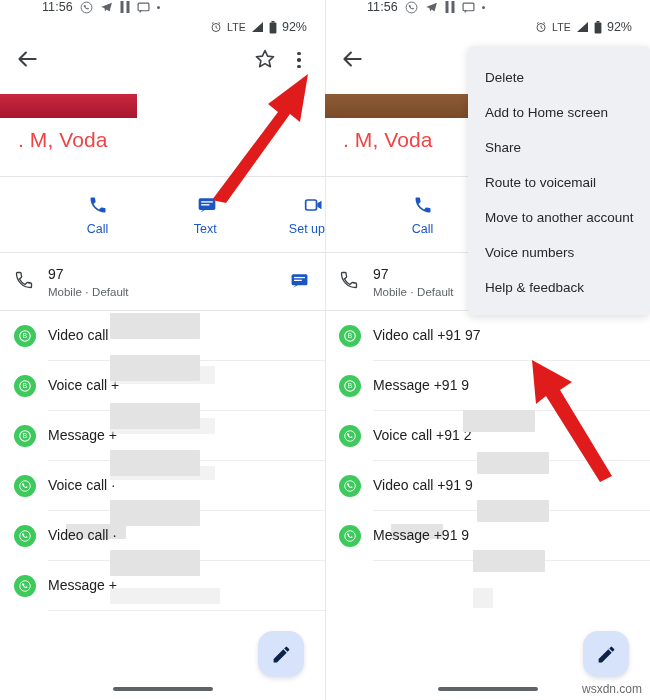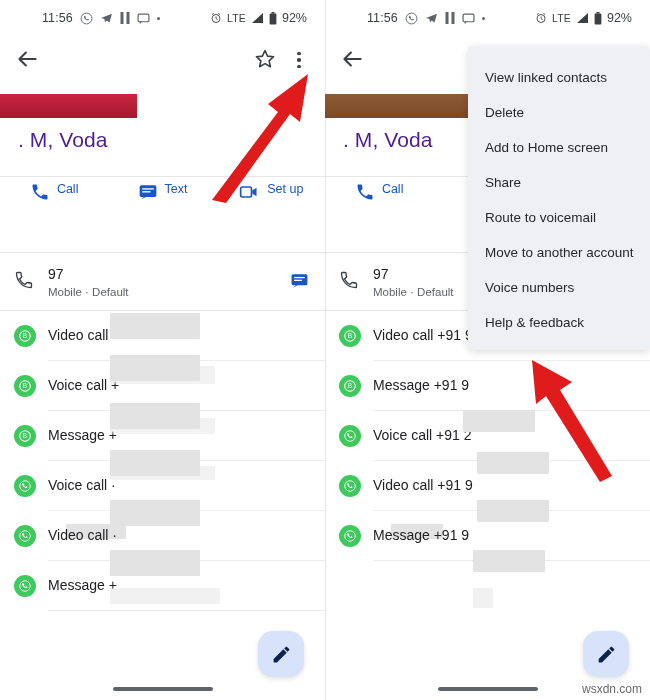--- a/index.html
+++ b/index.html
@@ -16,26 +16,26 @@
   .panel{position:absolute;top:0;height:700px;width:325px;background:#ffffff;overflow:hidden;}
   .panel.left{left:0;}
   .panel.right{left:325px;}
   .panel.right::before{
     content:"";position:absolute;left:0;top:0;bottom:0;width:1px;background:#e8e8e8;
   }
 
   
   .statusbar{
     position:absolute;top:0;left:0;right:0;height:36px;
-    display:flex;align-items:center;
+    display:flex;align-items:flex-start;
     color:#5f6368;
   }
   .sb-left{display:flex;align-items:center;gap:7px;margin-left:42px;}
   .sb-time{font-size:12.5px;color:#3c4043;letter-spacing:.1px;}
-  .sb-right{display:flex;align-items:center;gap:5px;position:absolute;right:18px;}
+  .sb-right{display:flex;align-items:center;gap:5px;position:absolute;right:18px;margin-top:20px;}
   .sb-pct{font-size:12.5px;color:#3c4043;}
   .sb-ico{display:inline-flex;align-items:center;justify-content:center;}
   .sb-dot{width:3px;height:3px;border-radius:50%;background:#5f6368;display:inline-block;}
   .lte-txt{font-size:10.5px;letter-spacing:.2px;color:#3c4043;}
 
   
   .appbar{position:absolute;top:40px;left:0;right:0;height:48px;}
   .appbar .back{position:absolute;left:14px;top:6px;width:28px;height:28px;}
   .appbar .star{position:absolute;right:46px;top:7px;width:26px;height:26px;}
   .appbar .kebab{position:absolute;right:14px;top:7px;width:24px;height:26px;
@@ -47,25 +47,25 @@
   .banner .strip{position:absolute;inset:0;}
   .b1{left:0;width:26%;background:linear-gradient(180deg,#8d5b36,#7a4a28);}
   .b2{left:26%;width:12%;background:linear-gradient(180deg,#e8a98a,#d1825e);}
   .b3{left:38%;width:20%;background:linear-gradient(180deg,#e9809a,#d4536e);}
   .b4{left:58%;width:42%;background:linear-gradient(180deg,#c9263f,#a8172f);}
   .banner.rt .b1{left:0;width:50%;}
   .banner.rt .b2{left:50%;width:24%;}
   .banner.rt .b3{left:74%;width:26%;background:linear-gradient(180deg,#f0c9b5,#e2ad93);}
 
   
-  .cname{position:absolute;top:128px;left:18px;font-size:21px;color:#4c1d95;letter-spacing:.1px;}
+  .cname{position:absolute;top:128px;left:18px;font-size:21px;color:#ef4444;letter-spacing:.1px;}
 
   
   .actions{position:absolute;top:182px;left:0;right:0;height:66px;display:flex;}
-  .act{flex:1;display:flex;flex-direction:row;align-items:flex-start;justify-content:center;gap:7px;color:#1a56c4;}
+  .act{flex:1;display:flex;flex-direction:column;align-items:flex-end;justify-content:center;gap:7px;color:#1a56c4;}
   .act .lbl{font-size:12.5px;color:#1a56c4;}
   .divider{position:absolute;left:0;right:0;height:1px;background:#e6e6e6;}
 
   
   .phonerow{position:absolute;top:258px;left:0;right:0;height:50px;text-align:right;}
   .pr-ico{position:absolute;left:14px;top:12px;}
   .pr-num{position:absolute;left:48px;top:8px;font-size:14px;color:#202124;}
   .pr-sub{position:absolute;left:48px;top:28px;font-size:11.5px;color:#5f6368;}
   .pr-msg{position:absolute;right:16px;top:13px;}
 
@@ -475,21 +475,20 @@
 
     <div class="fab" style="left:258px;top:631px;">
       <svg width="21" height="21" viewBox="0 0 24 24">
           <path d="M3 17.2V21h3.8L17.9 9.9l-3.8-3.8zM20.7 7.1a1 1 0 000-1.4l-2.4-2.4a1 1 0 00-1.4 0l-1.8 1.8 3.8 3.8z" fill="#0d2149"></path>
         </svg>
     </div>
     <div class="navbar" style="left:113px;top:687px;"></div>
   </div>
 
   <div class="menu">
-    <div class="mi">View linked contacts</div>
     <div class="mi">Delete</div>
     <div class="mi">Add to Home screen</div>
     <div class="mi">Share</div>
     <div class="mi">Route to voicemail</div>
     <div class="mi">Move to another account</div>
     <div class="mi">Voice numbers</div>
     <div class="mi">Help &amp; feedback</div>
   </div>
 
   <svg class="arrow" style="left:200px;top:60px;" width="120" height="145" viewBox="0 0 120 145">

